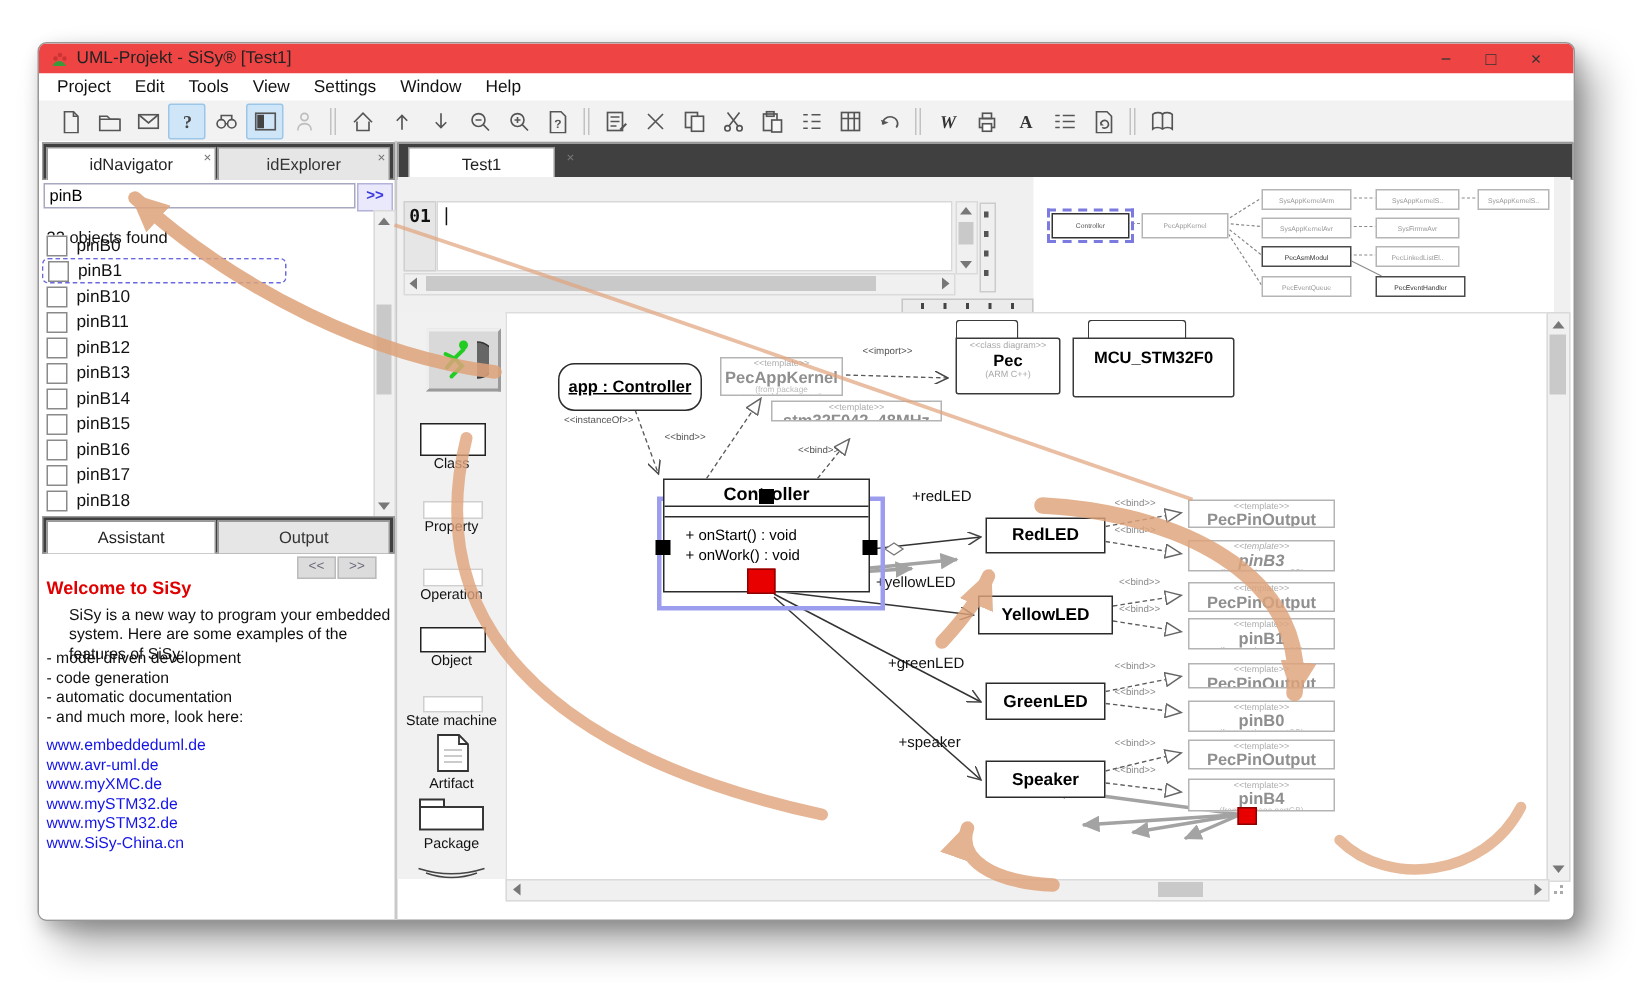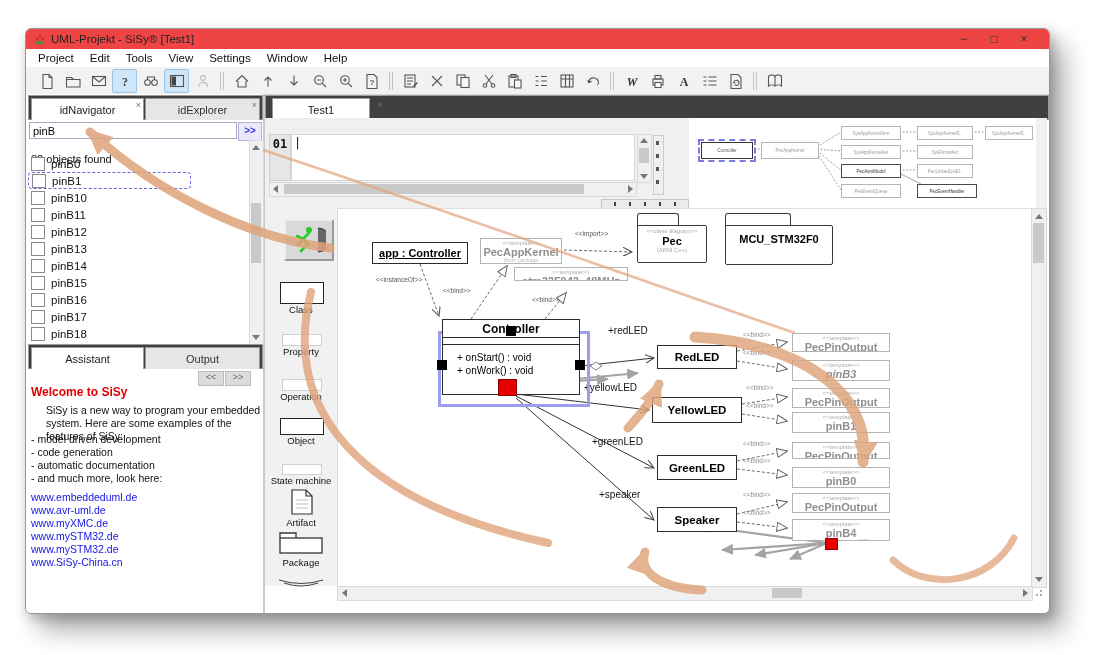--- a/index.html
+++ b/index.html
@@ -573,39 +573,39 @@
 
     <div class="ctl-sel" id="ctl-sel" style="left: 100px; top: 122px; width: 146px; height: 70px;"></div>
     <div class="ctl-box" id="ctl-box" style="left: 104px; top: 110px; width: 138px; height: 76px;">
       <div class="ctl-title">Controller</div>
       <div class="ctl-attrs"></div>
       <div class="ctl-ops">
         <div>+ onStart() : void</div>
         <div>+ onWork() : void</div>
       </div>
     </div>
-  <div class="node object" style="left: 34px; top: 33px; width: 96px; height: 22px;">app : Controller</div>
+  <div class="node object" style="left: 34px; top: 33px; width: 96px; height: 32px; border-radius: 11px;">app : Controller</div>
       <div class="node tmpl" style="left: 142px; top: 29px; width: 82px; height: 26px;">
         <div class="st">&lt;&lt;template&gt;&gt;</div>
         <div class="nm">PecAppKernel</div>
         <div class="sub">(from package pec.AppManagement)</div>
       </div>
       <div class="node tmpl" style="left: 176px; top: 58px; width: 114px; height: 14px;">
         <div class="st">&lt;&lt;template&gt;&gt;</div>
         <div class="nm">stm32F042_48MHz</div>
         <div class="sub">(from package stm32.App)</div>
       </div>
       <div class="pkg-tab" style="left: 299px; top: 4px; width: 40px; height: 12px;"></div>
       <div class="pkg-body" style="left: 299px; top: 16px; width: 68px; height: 36px;">
         <div class="st">&lt;&lt;class diagram&gt;&gt;</div>
         <div class="nm">Pec</div>
         <div class="sub">(ARM C++)</div>
       </div>
       <div class="pkg-tab" style="left: 387px; top: 4px; width: 64px; height: 12px;"></div>
-      <div class="pkg-body" style="left: 387px; top: 16px; width: 106px; height: 38px;">
+      <div class="pkg-body" style="left: 377px; top: 16px; width: 106px; height: 38px;">
         <div style="height: 6px;"></div>
         <div class="nm">MCU_STM32F0</div>
       </div>
       <div class="node simple" style="left: 319px; top: 136px; width: 80px; height: 24px;">RedLED</div>
       <div class="node simple" style="left: 314px; top: 188px; width: 90px; height: 26px;">YellowLED</div>
       <div class="node simple" style="left: 319px; top: 246px; width: 80px; height: 25px;">GreenLED</div>
       <div class="node simple" style="left: 319px; top: 298px; width: 80px; height: 25px;">Speaker</div>
       <div class="node tmpl" style="left: 454px; top: 124px; width: 98px; height: 19px;">
         <div class="st">&lt;&lt;template&gt;&gt;</div>
         <div class="nm">PecPinOutput</div>

